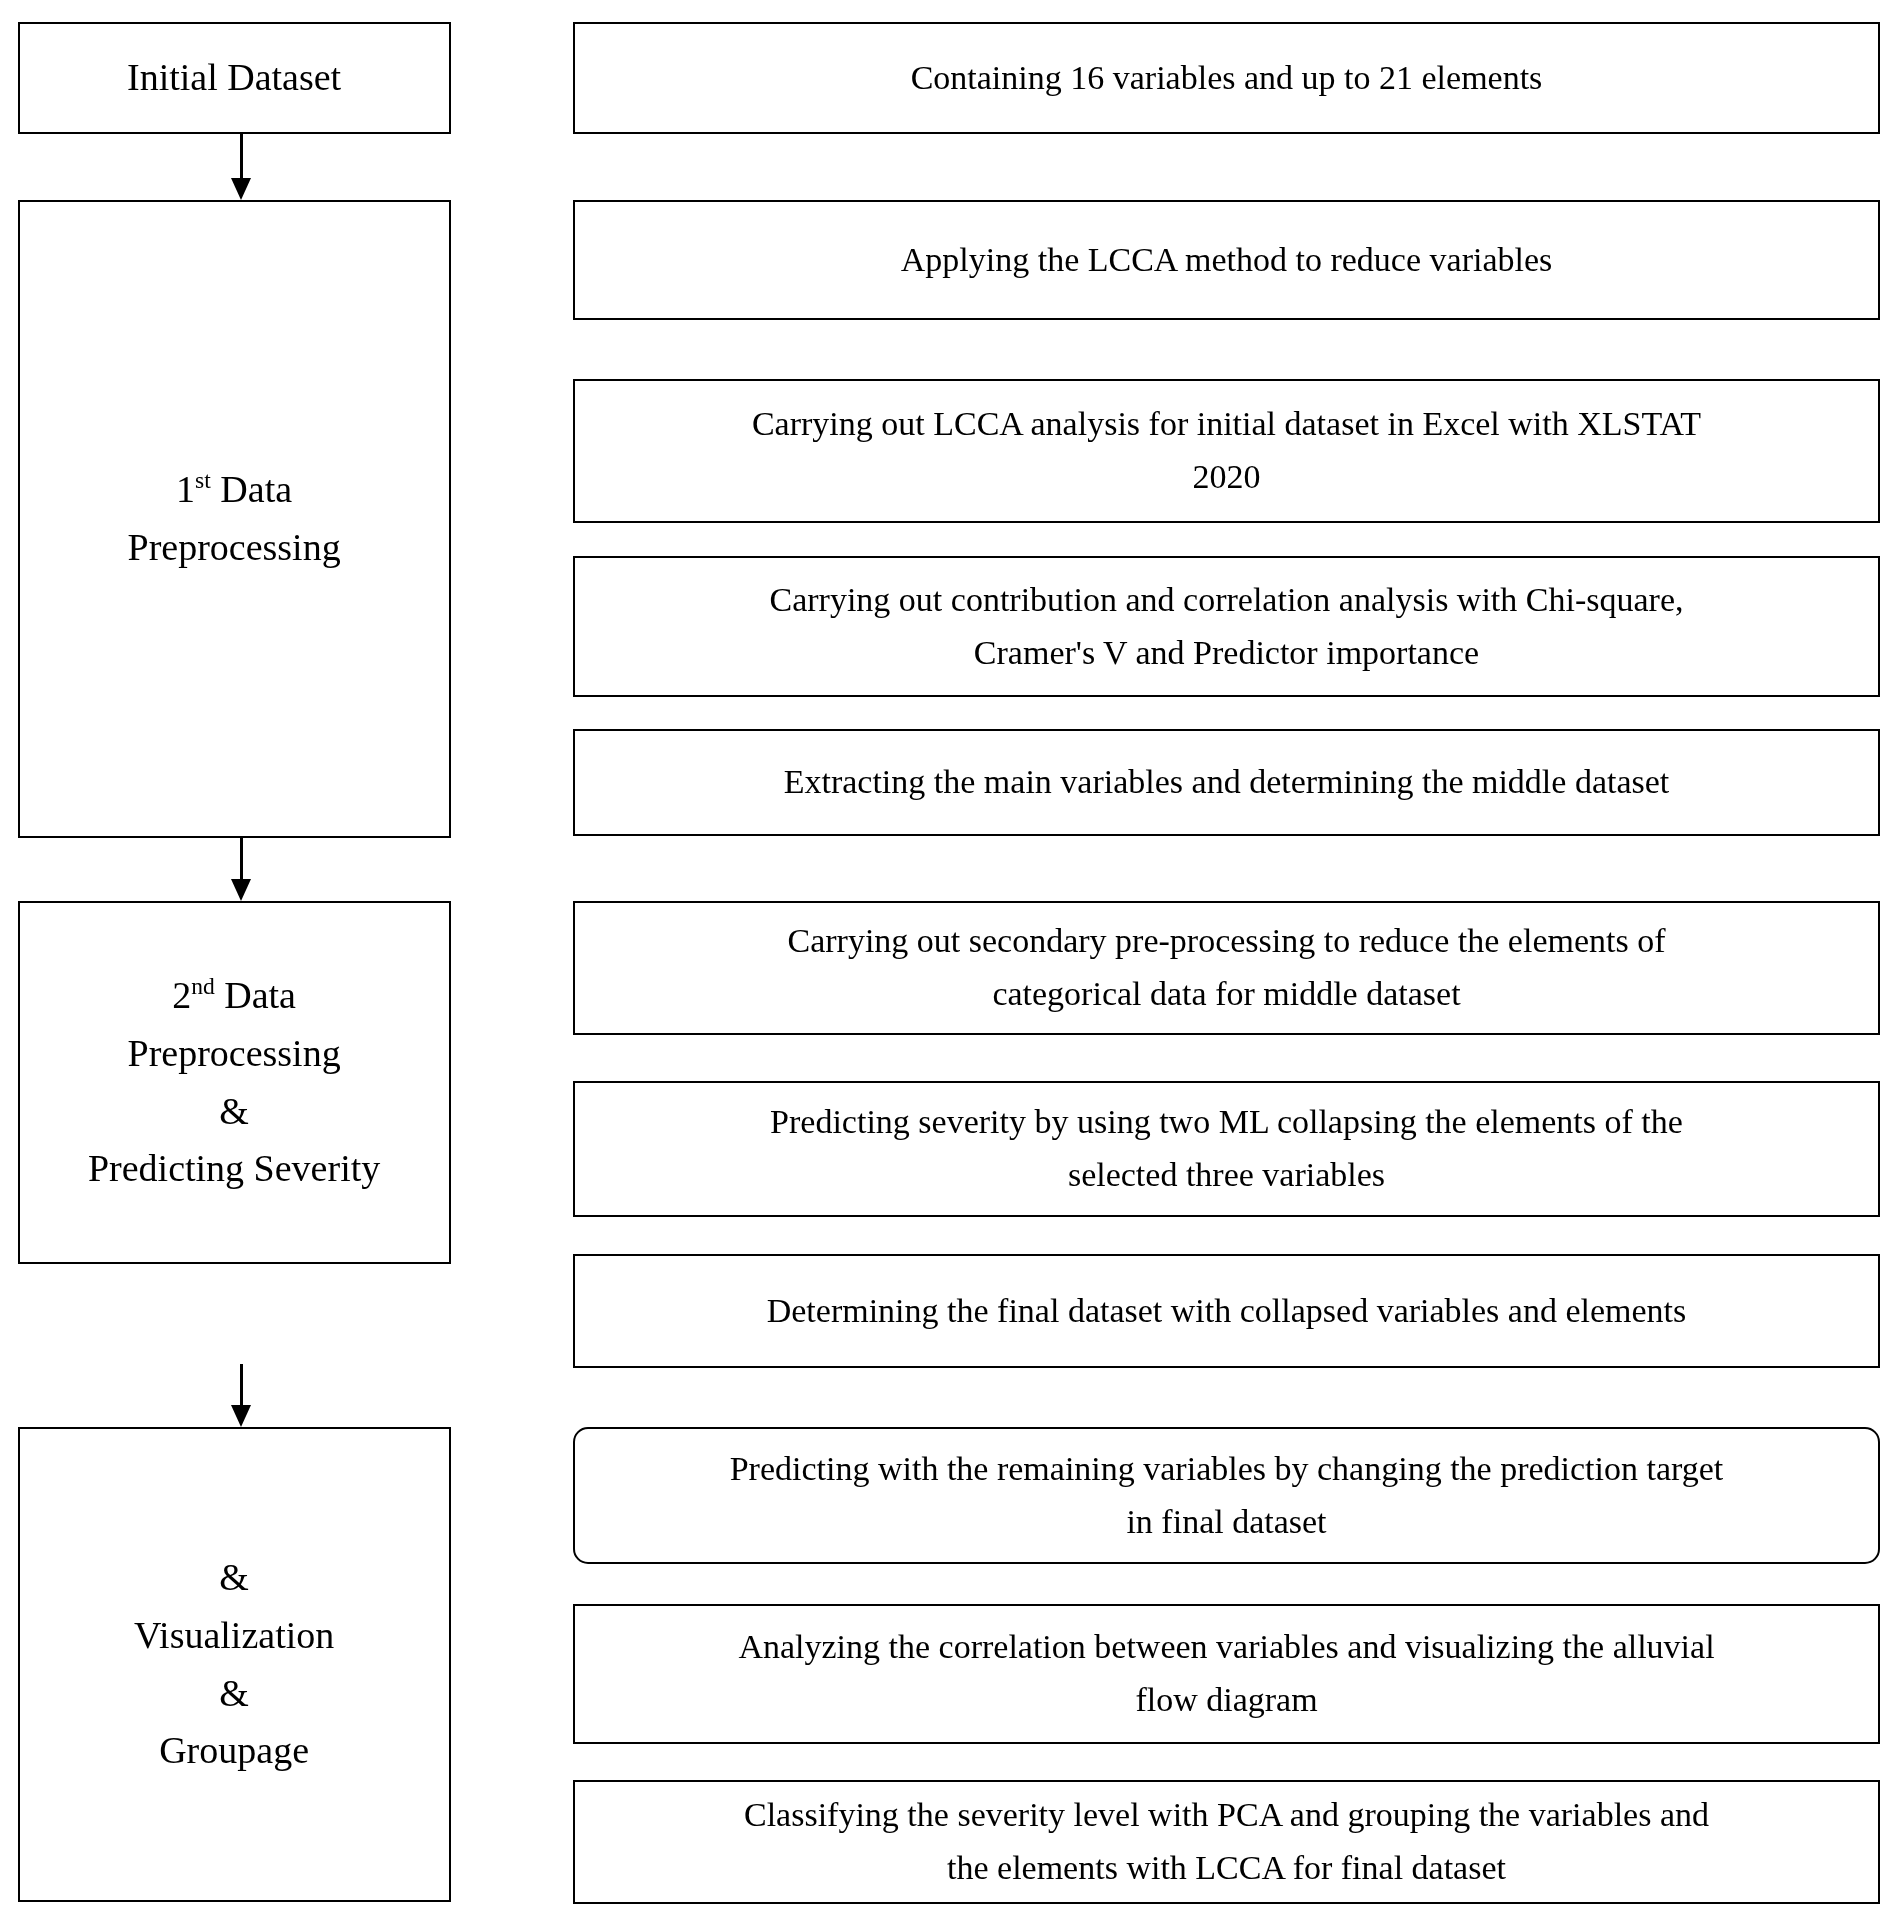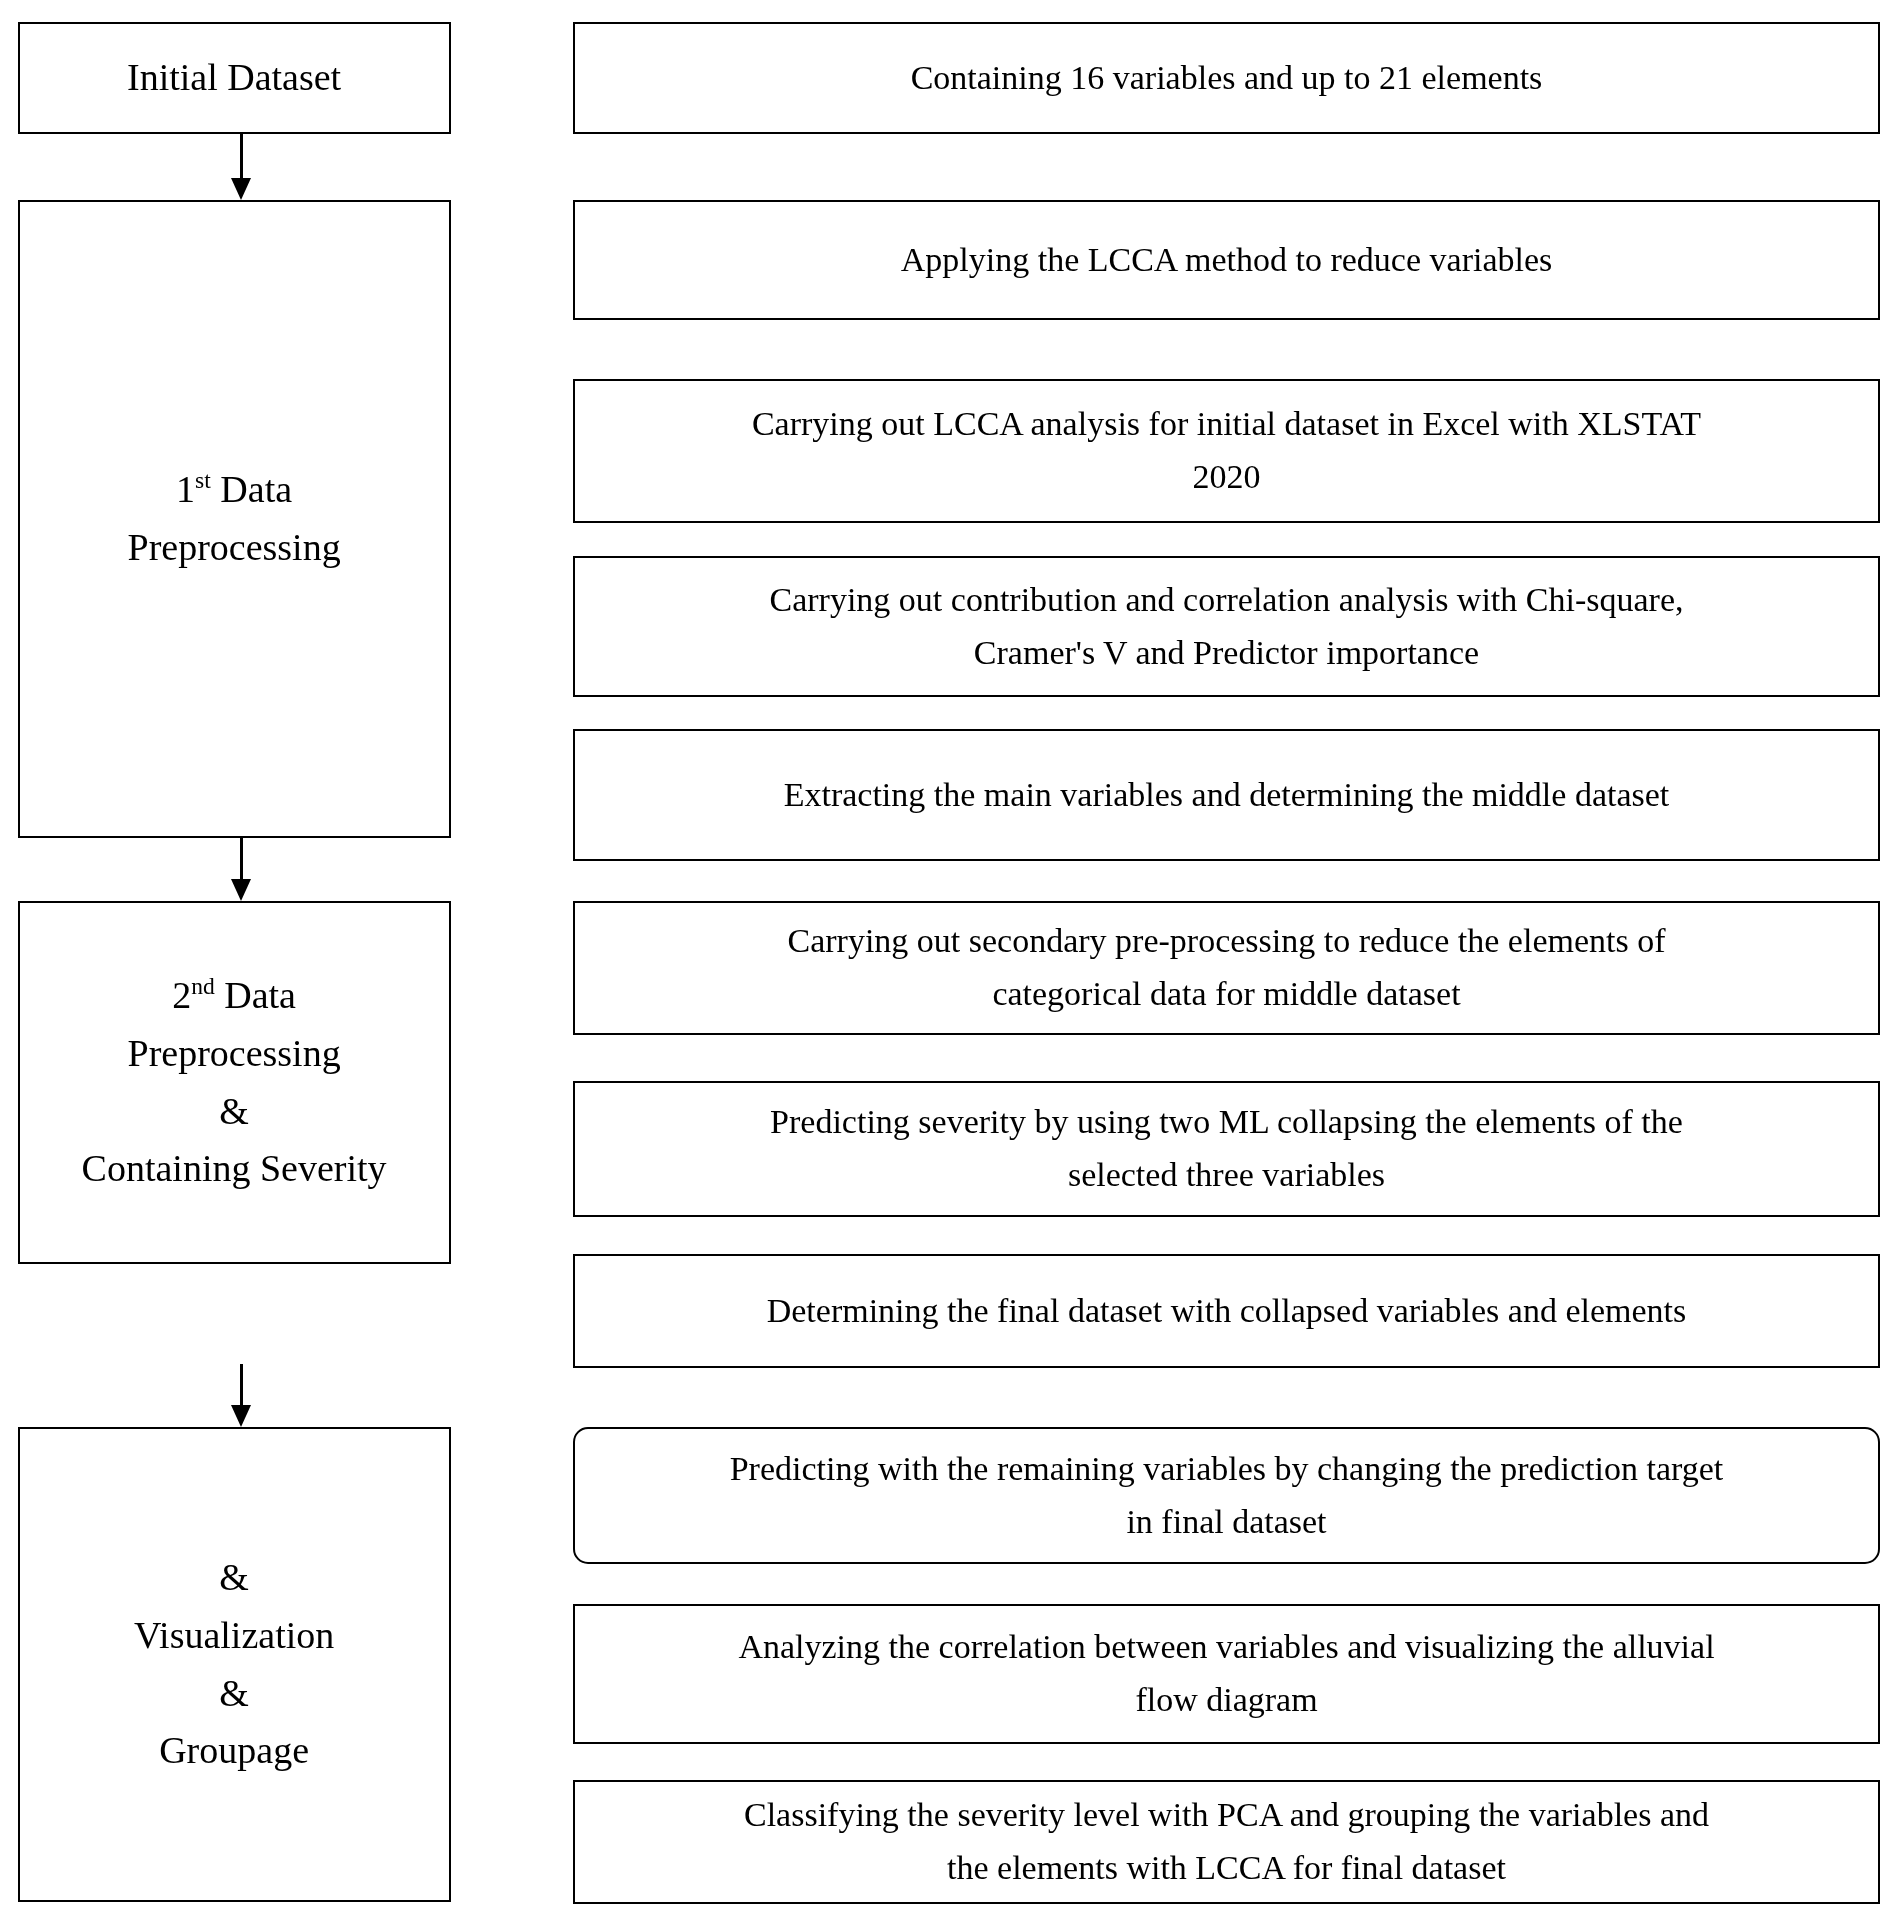--- a/index.html
+++ b/index.html
@@ -107,21 +107,21 @@
   <div class="arrow" style="top:838px;">
     <div class="arrow-stem" style="height:41px;"></div>
     <div class="arrow-head"></div>
   </div>
 
   <div class="stage" style="top:901px;height:363px;">
     <div class="stage-label">
       <span class="line"><span>2</span><sup>nd</sup><span> Data</span></span>
       <span class="line"><span>Preprocessing</span></span>
       <span class="line"><span>&amp;</span></span>
-      <span class="line"><span>Containing Severity</span></span>
+      <span class="line"><span>Predicting Severity</span></span>
     </div>
   </div>
 
   <div class="arrow" style="top:1364px;">
     <div class="arrow-stem" style="height:41px;"></div>
     <div class="arrow-head"></div>
   </div>
 
   <div class="stage" style="top:1427px;height:475px;">
     <div class="stage-label">
@@ -143,21 +143,21 @@
   <div class="step" style="top:379px;height:144px;">
     <span class="step-text">Carrying out LCCA analysis for initial dataset in Excel with XLSTAT
 2020</span>
   </div>
 
   <div class="step" style="top:556px;height:141px;">
     <span class="step-text">Carrying out contribution and correlation analysis with Chi-square,
 Cramer's V and Predictor importance</span>
   </div>
 
-  <div class="step" style="top:729px;height:132px;">
+  <div class="step" style="top:729px;height:107px;">
     <span class="step-text">Extracting the main variables and determining the middle dataset</span>
   </div>
 
   <div class="step" style="top:901px;height:134px;">
     <span class="step-text">Carrying out secondary pre-processing to reduce the elements of
 categorical data for middle dataset</span>
   </div>
 
   <div class="step" style="top:1081px;height:136px;">
     <span class="step-text">Predicting severity by using two ML collapsing the elements of the

